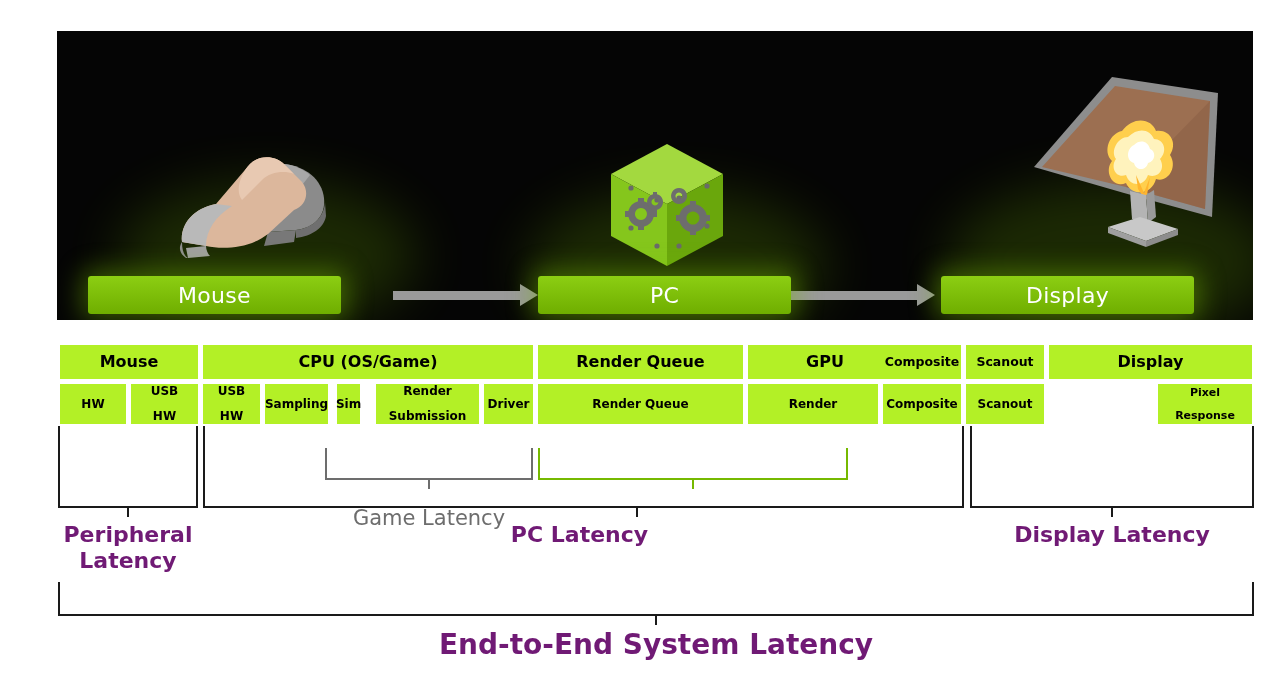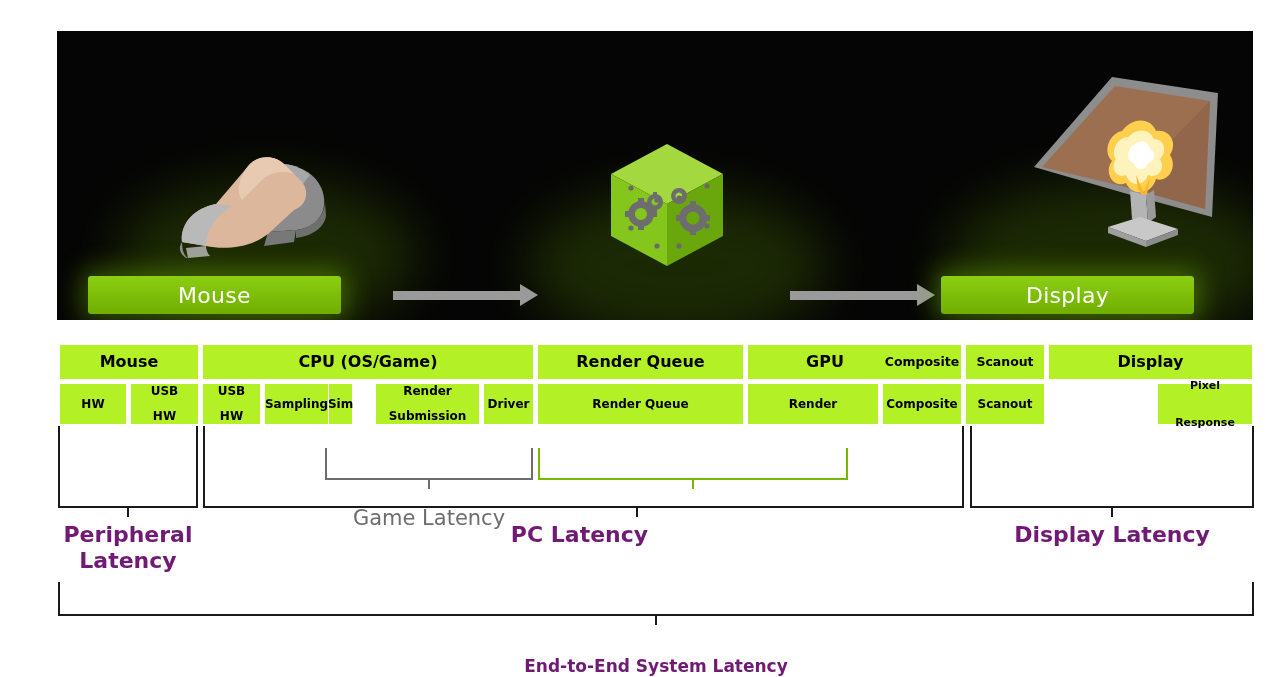--- a/index.html
+++ b/index.html
@@ -24,42 +24,42 @@
   #pipeline{position:absolute;left:57px;top:345px;width:1198px;}
   .row{position:relative;width:100%;}
   .row1{height:34px;}
   .row2{height:40px;margin-top:5px;}
   .blk{position:absolute;top:0;bottom:0;background:#b3f026;color:#000;
        display:flex;align-items:center;justify-content:center;text-align:center;
        font-weight:bold;line-height:1.05;box-sizing:border-box;}
   .row1 .blk{font-size:16px;}
   .row2 .blk{font-size:12px;}
   .row1 .blk.sm{font-size:12.5px;}
-  .row2 .blk.xs{font-size:11px;gap:7px;}
+  .row2 .blk.xs{font-size:11px;}
 
   
   #brackets{position:absolute;left:57px;top:426px;width:1198px;height:250px;}
   .brk{position:absolute;box-sizing:border-box;}
   .brk .bar{position:absolute;left:0;right:0;bottom:0;height:0;border-bottom:2.2px solid #1a1a1a;}
   .brk .lft,.brk .rgt{position:absolute;top:0;bottom:0;width:0;border-left:2.2px solid #1a1a1a;}
   .brk .lft{left:0;}
   .brk .rgt{right:0;}
   .brk .tick{position:absolute;bottom:-9px;width:0;height:9px;border-left:2.2px solid #1a1a1a;}
   .brk.gray .bar{border-bottom-color:#6d6d6d;}
   .brk.gray .lft,.brk.gray .rgt{border-left-color:#6d6d6d;}
   .brk.gray .tick{border-left-color:#6d6d6d;}
   .brk.green .bar{border-bottom-color:#76b900;}
   .brk.green .lft,.brk.green .rgt{border-left-color:#76b900;}
   .brk.green .tick{border-left-color:#76b900;}
 
   .blabel{position:absolute;text-align:center;font-size:21px;color:#701a75;letter-spacing:0;line-height:1.18;}
   .blabel.gray{color:#6d6d6d;margin-top:16px;}
   .blabel.green{color:#76b900;}
   .blabel.big{font-size:22px;font-weight:600;}
-  .blabel.e2e{font-size:17px;font-weight:bold;margin-top:28px;}
+  .blabel.e2e{font-size:28px;font-weight:bold;}
 </style>
 </head>
 <body>
 
 <div id="hero">
 
   <div class="glow" style="left:60px;top:150px;width:300px;height:150px;background:#76b900;opacity:.20;"></div>
   <div class="glow" style="left:470px;top:160px;width:300px;height:150px;background:#76b900;opacity:.20;"></div>
   <div class="glow" style="left:890px;top:150px;width:330px;height:160px;background:#76b900;opacity:.20;"></div>
 
@@ -123,20 +123,23 @@
     <path d="M96 156 L134 170 L134 176 L96 162 Z" fill="#9f9f9f"></path>
     <path d="M166 158 L134 170 L134 176 L166 164 Z" fill="#8d8d8d"></path>
   </svg>
 
   <div class="arrow" style="left:336px;top:260px;width:128px;"></div>
   <div class="arrow" style="left:733px;top:260px;width:128px;"></div>
 
   <div class="stage-label" style="left:31px;top:245px;width:253px;">
       <span>Mouse</span>
     </div>
+  <div class="stage-label" style="left:481px;top:245px;width:253px;">
+      <span>PC</span>
+    </div>
   <div class="stage-label" style="left:884px;top:245px;width:253px;">
       <span>Display</span>
     </div>
 </div>
 
 <div id="pipeline">
   <div class="row row1" id="row-top">
       <div class="blk" style="left: 3px; width: 138px;">
         <span>Mouse</span>
       </div>
@@ -169,21 +172,21 @@
         <span>HW</span>
       </div>
       <div class="blk" style="left: 146px; width: 57px; flex-direction: column;">
         <span>USB</span>
         <br>
         <span>HW</span>
       </div>
       <div class="blk" style="left: 208px; width: 63px;">
         <span>Sampling</span>
       </div>
-      <div class="blk" style="left: 272px; width: 23px;">
+      <div class="blk" style="left: 280px; width: 23px;">
         <span>Sim</span>
       </div>
       <div class="blk" style="left: 319px; width: 103px; flex-direction: column;">
         <span>Render</span>
         <br>
         <span>Submission</span>
       </div>
       <div class="blk" style="left: 427px; width: 49px;">
         <span>Driver</span>
       </div>

